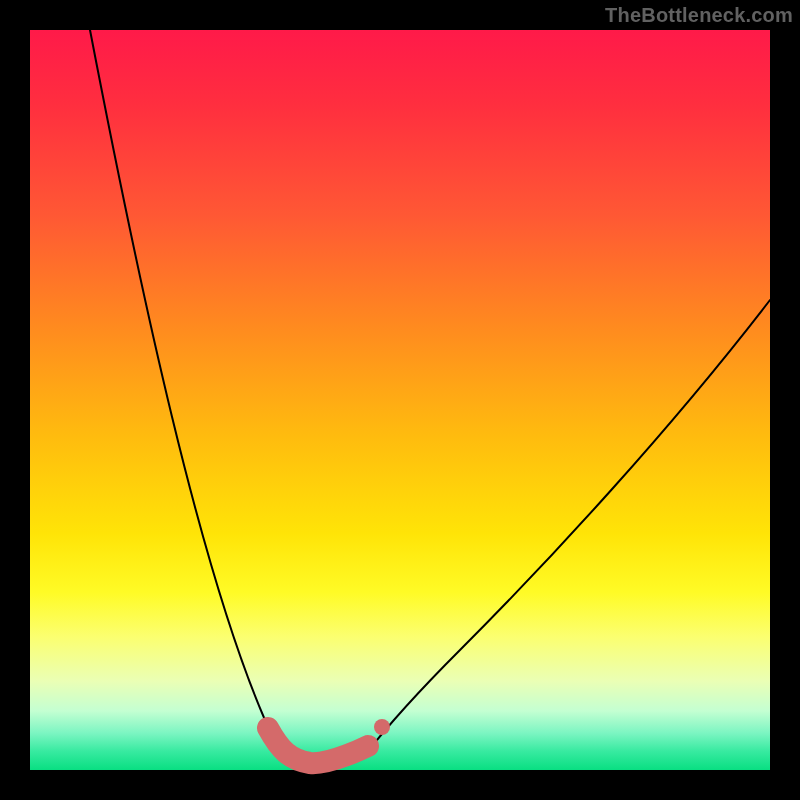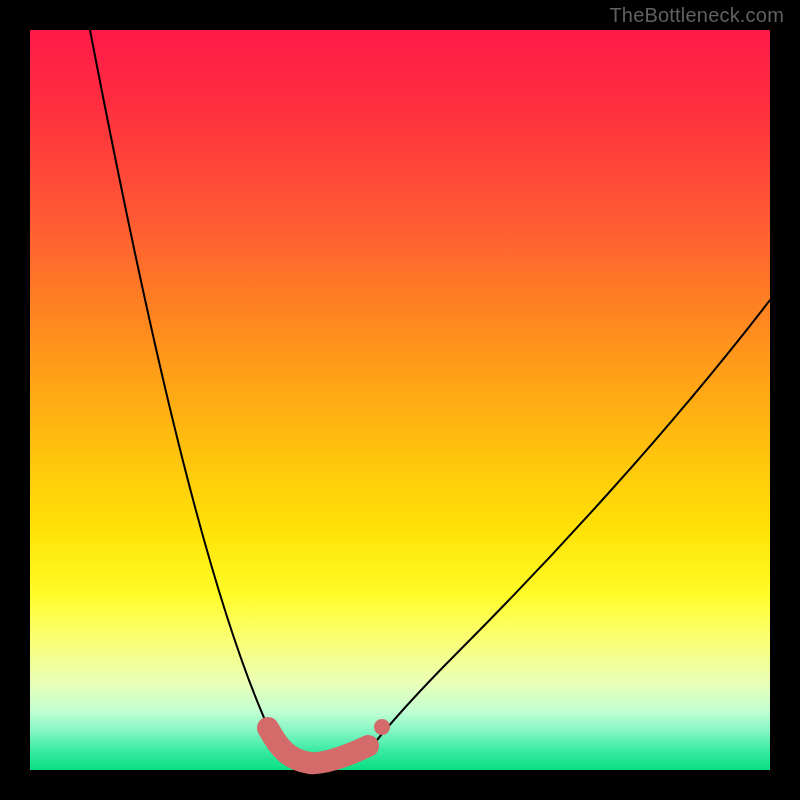--- a/index.html
+++ b/index.html
@@ -12,24 +12,24 @@
     font-family: Arial, Helvetica, sans-serif;
   }
   .stage {
     position: relative;
     width: 800px;
     height: 800px;
   }
   .watermark {
     position: absolute;
     top: 4px;
-    right: 16px;
+    right: 7px;
     color: #616161;
     font-size: 20px;
-    font-weight: 400;
+    font-weight: 700;
     letter-spacing: 0.2px;
     z-index: 10;
   }
   .plot {
     position: absolute;
     left: 30px;
     top: 30px;
     width: 740px;
     height: 740px;
     background: linear-gradient(

